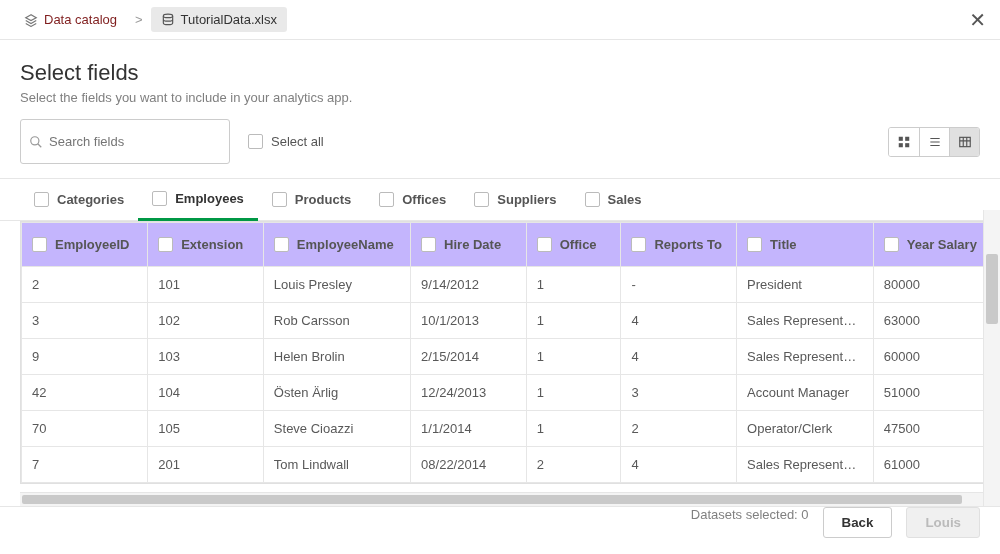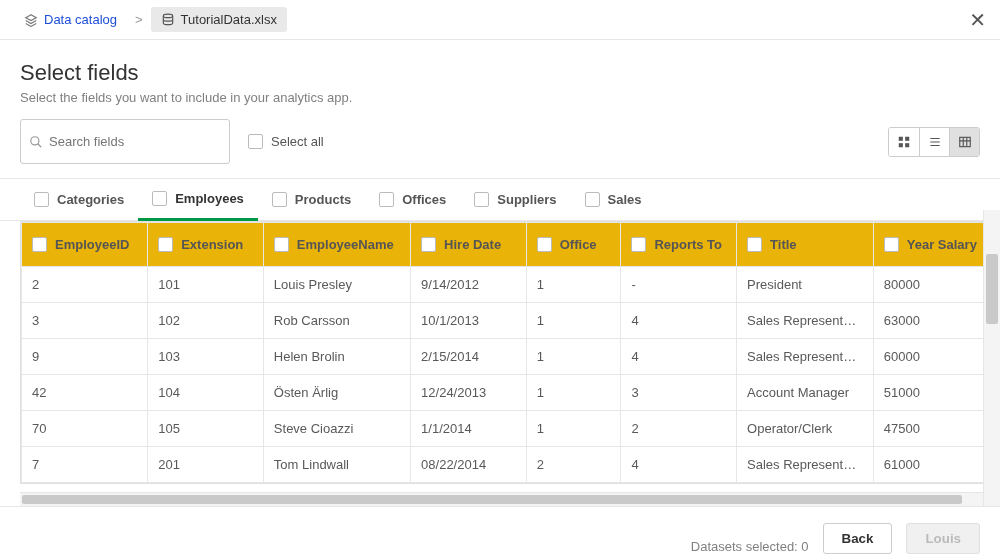--- a/index.html
+++ b/index.html
@@ -1,20 +1,20 @@
 <!DOCTYPE html>
 <html><head>
 <meta charset="utf-8">
 <style>
 * { box-sizing: border-box; margin: 0; padding: 0; }
 body { font-family: -apple-system, BlinkMacSystemFont, "Segoe UI", Arial, sans-serif; font-size: 13px; color: #333; background: #fff; width: 1000px; height: 554px; overflow: hidden; position: relative; }
 
 
 .crumbs { display: flex; align-items: center; height: 40px; padding: 0 14px; border-bottom: 1px solid #e6e6e6; gap: 8px; }
-.crumb { display: flex; align-items: center; gap: 6px; padding: 5px 10px; border-radius: 3px; color: #1d4ed8; }
+.crumb { display: flex; align-items: center; gap: 6px; padding: 5px 10px; border-radius: 3px; color: #7f1d1d; }
 .crumb.active { background: #e9e9e9; color: #333; font-weight: 500; justify-content: space-between; }
 .crumb-sep { color: #999; }
 .close-x { margin-left: auto; font-size: 20px; color: #555; cursor: pointer; line-height: 1; }
 
 
 .heading { padding: 20px 20px 14px 20px; }
 .heading h1 { font-size: 22px; font-weight: 400; color: #333; margin-bottom: 4px; }
 .heading p { color: #808080; font-size: 13px; }
 
 
@@ -34,32 +34,32 @@
 .tab { display: flex; align-items: center; gap: 8px; padding: 12px 14px; cursor: pointer; color: #555; }
 .tab .label { font-weight: 600; color: #555; }
 .tab.active { border-bottom: 3px solid #009845; margin-bottom: -1px; }
 .tab.active .label { color: #333; }
 
 
 .table-wrap { padding: 0 0 0 20px; }
 .table-scroll { border: 1px solid #e0e0e0; border-right: none; overflow: hidden; position: relative; }
 .dtable { width: 100%; border-collapse: collapse; table-layout: fixed; }
 .dtable th, .dtable td { border: 1px solid #e6e6e6; text-align: left; font-size: 13px; padding: 10px 10px; overflow: hidden; text-overflow: ellipsis; white-space: nowrap; }
-.dtable th { font-weight: 600; color: #555; background: #eab308; height: 44px; }
+.dtable th { font-weight: 600; color: #555; background: #c4b5fd; height: 44px; }
 .dtable th .th-inner { display: flex; align-items: center; gap: 8px; }
 .dtable td { color: #595959; height: 34px; }
 
 
 .vscroll { position: absolute; right: 0px; top: 210px; width: 17px; height: 296px; background: #f4f4f4; border-left: 1px solid #e6e6e6; }
 .vscroll .thumb { position: absolute; top: 44px; left: 2px; width: 12px; height: 70px; background: #c9c9c9; border-radius: 2px; }
 .hscroll { position: absolute; left: 20px; right: 17px; bottom: 48px; height: 14px; background: #f4f4f4; border-top: 1px solid #e6e6e6; }
 .hscroll .thumb { position: absolute; left: 2px; top: 2px; height: 9px; width: 940px; background: #c9c9c9; border-radius: 2px; }
 
 
-.footer { position: absolute; bottom: 0; left: 0; right: 0; height: 48px; border-top: 1px solid #e6e6e6; display: flex; align-items: flex-end; justify-content: flex-end; padding: 0 20px; gap: 14px; background: #fff; }
+.footer { position: absolute; bottom: 0; left: 0; right: 0; height: 48px; border-top: 1px solid #e6e6e6; display: flex; align-items: flex-start; justify-content: flex-end; padding: 0 20px; gap: 14px; background: #fff; }
 .muted { color: #808080; }
 .btn { border: 1px solid #ccc; background: #fff; border-radius: 3px; padding: 7px 18px; font-weight: 600; color: #333; cursor: pointer; }
 .btn.primary { background: #f0f0f0; color: #bbb; border-color: #e0e0e0; cursor: default; }
 
 .icon-svg { width: 14px; height: 14px; flex: none; }
 </style>
 </head>
 <body>
 
 <div class="crumbs">

